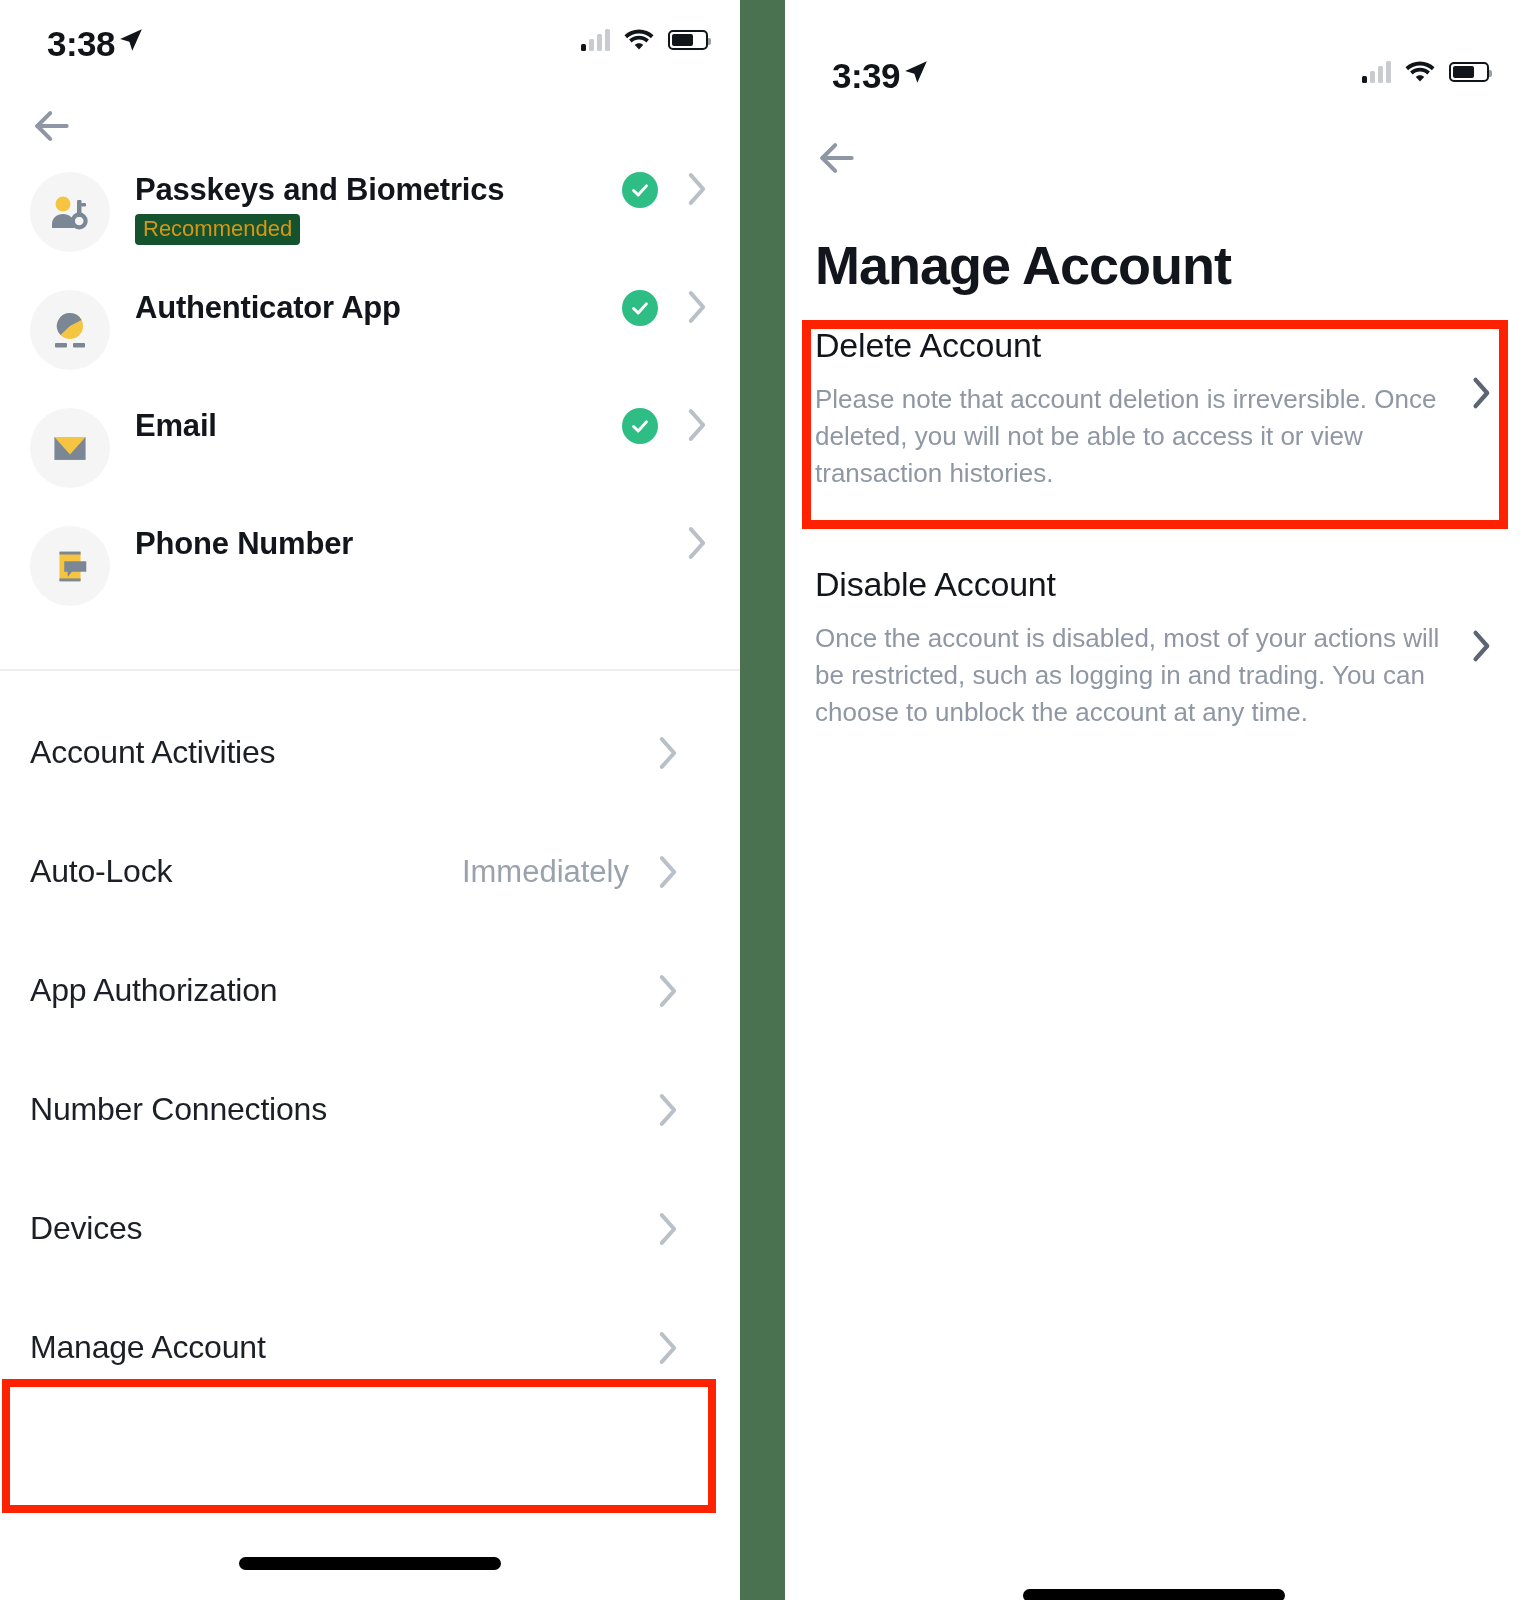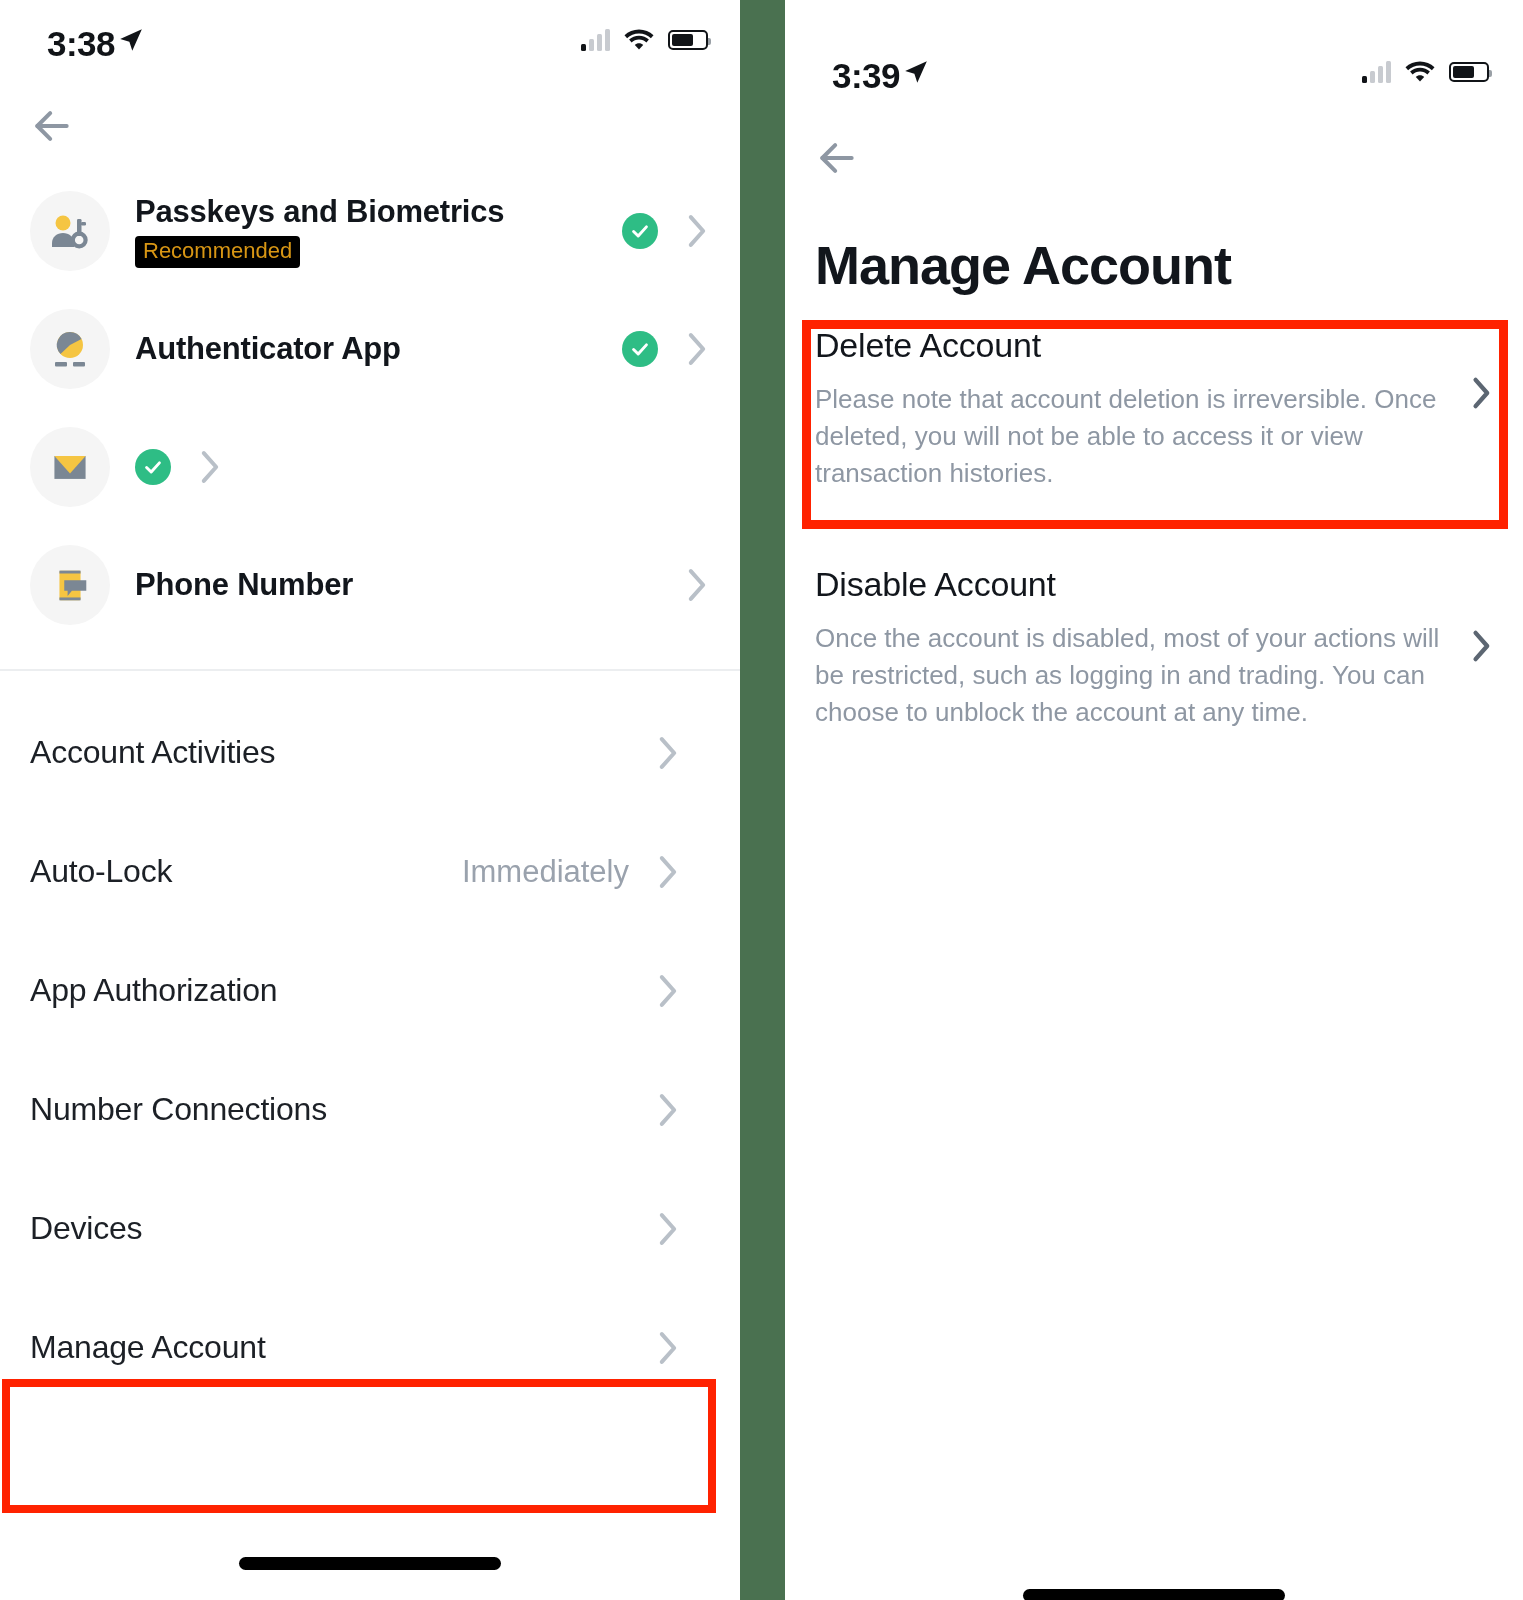--- a/index.html
+++ b/index.html
@@ -88,21 +88,21 @@
     left: 30px;
     top: 12px;
     width: 44px; height: 44px;
     cursor: pointer;
   }
 
   
   .sec-list { padding: 0 0 0 0; }
   .sec-row {
     display: flex;
-    align-items: center;
+    align-items: flex-start;
     height: 118px;
     padding: 0 22px 0 30px;
     box-sizing: border-box;
   }
   .sec-icon {
     width: 80px; height: 80px;
     border-radius: 50%;
     background: #f5f5f5;
     display: flex;
     align-items: center;
@@ -114,21 +114,21 @@
   .sec-label {
     font-size: 31px;
     color: #12161c;
     font-weight: bold;
     line-height: 1.15;
     letter-spacing: -0.2px;
   }
   .badge {
     display: inline-block;
     margin-top: 6px;
-    background: #000000;
+    background: #14532d;
     color: #d89614;
     font-size: 22px;
     padding: 2px 8px 3px 8px;
     border-radius: 4px;
     line-height: 1.2;
   }
   .check {
     width: 36px; height: 36px;
     border-radius: 50%;
     background: #2ebd85;
@@ -327,20 +327,23 @@
         </div>
       </div>
 
       <div class="sec-row">
         <div class="sec-icon">
           <svg width="44" height="44" viewBox="0 0 48 48">
             <rect x="7" y="12" width="34" height="25" fill="#7b8794"></rect>
             <path d="M7 12 H41 L24 31 Z" fill="#f5c542"></path>
           </svg>
         </div>
+        <div class="sec-label-wrap">
+          <div class="sec-label">Email</div>
+        </div>
         <div class="check">
           <svg width="22" height="22" viewBox="0 0 24 24">
               <path d="M5 12.5 L10 17.5 L19 7.5" fill="none" stroke="#ffffff" stroke-width="3.2" stroke-linecap="round" stroke-linejoin="round"></path>
             </svg>
         </div>
         <div class="chev">
           <svg width="22" height="34" viewBox="0 0 14 22">
               <path d="M3 2 L11 11 L3 20" fill="none" stroke="#b9c0c8" stroke-width="2.6" stroke-linecap="round" stroke-linejoin="round"></path>
             </svg>
         </div>

